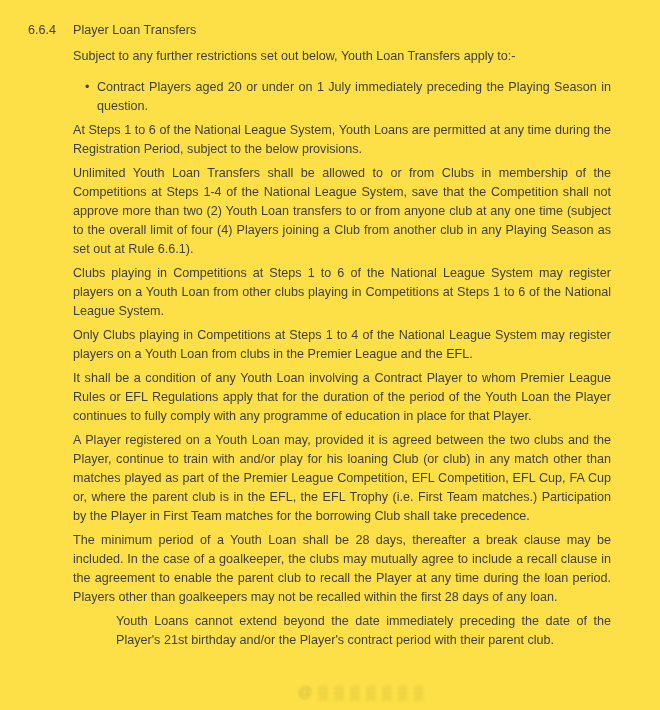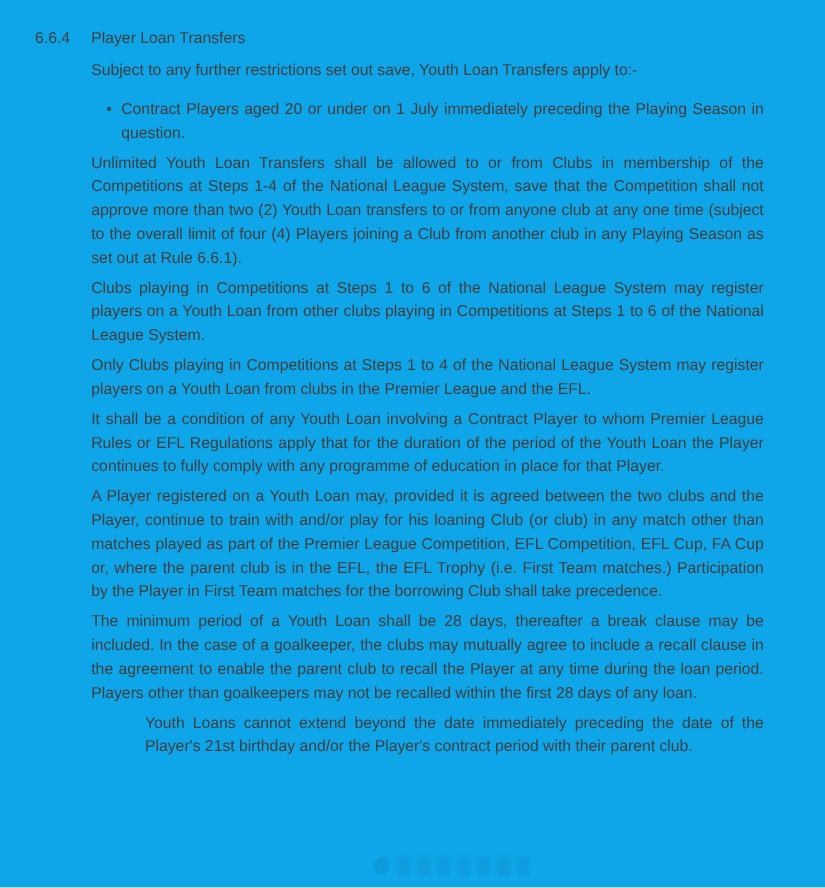--- a/index.html
+++ b/index.html
@@ -6,21 +6,21 @@
     margin: 0;
     padding: 0;
     background: #ffffff;
   }
   .page {
     position: relative;
     width: 660px;
     height: 710px;
     box-sizing: border-box;
     padding: 21px 49px 0 73px;
-    background: #0ea5e9;
+    background: #fde047;
     font-family: "Liberation Sans", "DejaVu Sans", sans-serif;
     font-size: 12.6px;
     line-height: 19px;
     color: #3f3f3f;
     overflow: hidden;
   }
   .section-heading {
     position: relative;
     margin: 0 0 7px 0;
   }
@@ -71,27 +71,28 @@
 </head>
 <body>
 
 <div class="page">
 
   <div class="section-heading">
     <span class="sec-num">6.6.4</span>
     <span class="sec-title">Player Loan Transfers</span>
   </div>
 
-  <p class="para">Subject to any further restrictions set out save, Youth Loan Transfers apply to:-</p>
+  <p class="para">Subject to any further restrictions set out below, Youth Loan Transfers apply to:-</p>
 
   <div class="bullet-row">
     <span class="bullet-marker"></span>
     <span class="bullet-text">Contract Players aged 20 or under on 1 July immediately preceding the Playing Season in question.</span>
   </div>
 
+  <p class="para">At Steps 1 to 6 of the National League System, Youth Loans are permitted at any time during the Registration Period, subject to the below provisions.</p>
   <p class="para">Unlimited Youth Loan Transfers shall be allowed to or from Clubs in membership of the Competitions at Steps 1-4 of the National League System, save that the Competition shall not approve more than two (2) Youth Loan transfers to or from anyone club at any one time (subject to the overall limit of four (4) Players joining a Club from another club in any Playing Season as set out at Rule 6.6.1).</p>
   <p class="para">Clubs playing in Competitions at Steps 1 to 6 of the National League System may register players on a Youth Loan from other clubs playing in Competitions at Steps 1 to 6 of the National League System.</p>
   <p class="para">Only Clubs playing in Competitions at Steps 1 to 4 of the National League System may register players on a Youth Loan from clubs in the Premier League and the EFL.</p>
   <p class="para">It shall be a condition of any Youth Loan involving a Contract Player to whom Premier League Rules or EFL Regulations apply that for the duration of the period of the Youth Loan the Player continues to fully comply with any programme of education in place for that Player.</p>
   <p class="para">A Player registered on a Youth Loan may, provided it is agreed between the two clubs and the Player, continue to train with and/or play for his loaning Club (or club) in any match other than matches played as part of the Premier League Competition, EFL Competition, EFL Cup, FA Cup or, where the parent club is in the EFL, the EFL Trophy (i.e. First Team matches.) Participation by the Player in First Team matches for the borrowing Club shall take precedence.</p>
   <p class="para">The minimum period of a Youth Loan shall be 28 days, thereafter a break clause may be included. In the case of a goalkeeper, the clubs may mutually agree to include a recall clause in the agreement to enable the parent club to recall the Player at any time during the loan period. Players other than goalkeepers may not be recalled within the first 28 days of any loan.</p>
   <p class="para">Youth Loans cannot extend beyond the date immediately preceding the date of the Player's 21st birthday and/or the Player's contract period with their parent club.</p>
 
   <div class="watermark">@▒▒▒▒▒▒▒</div>
 

